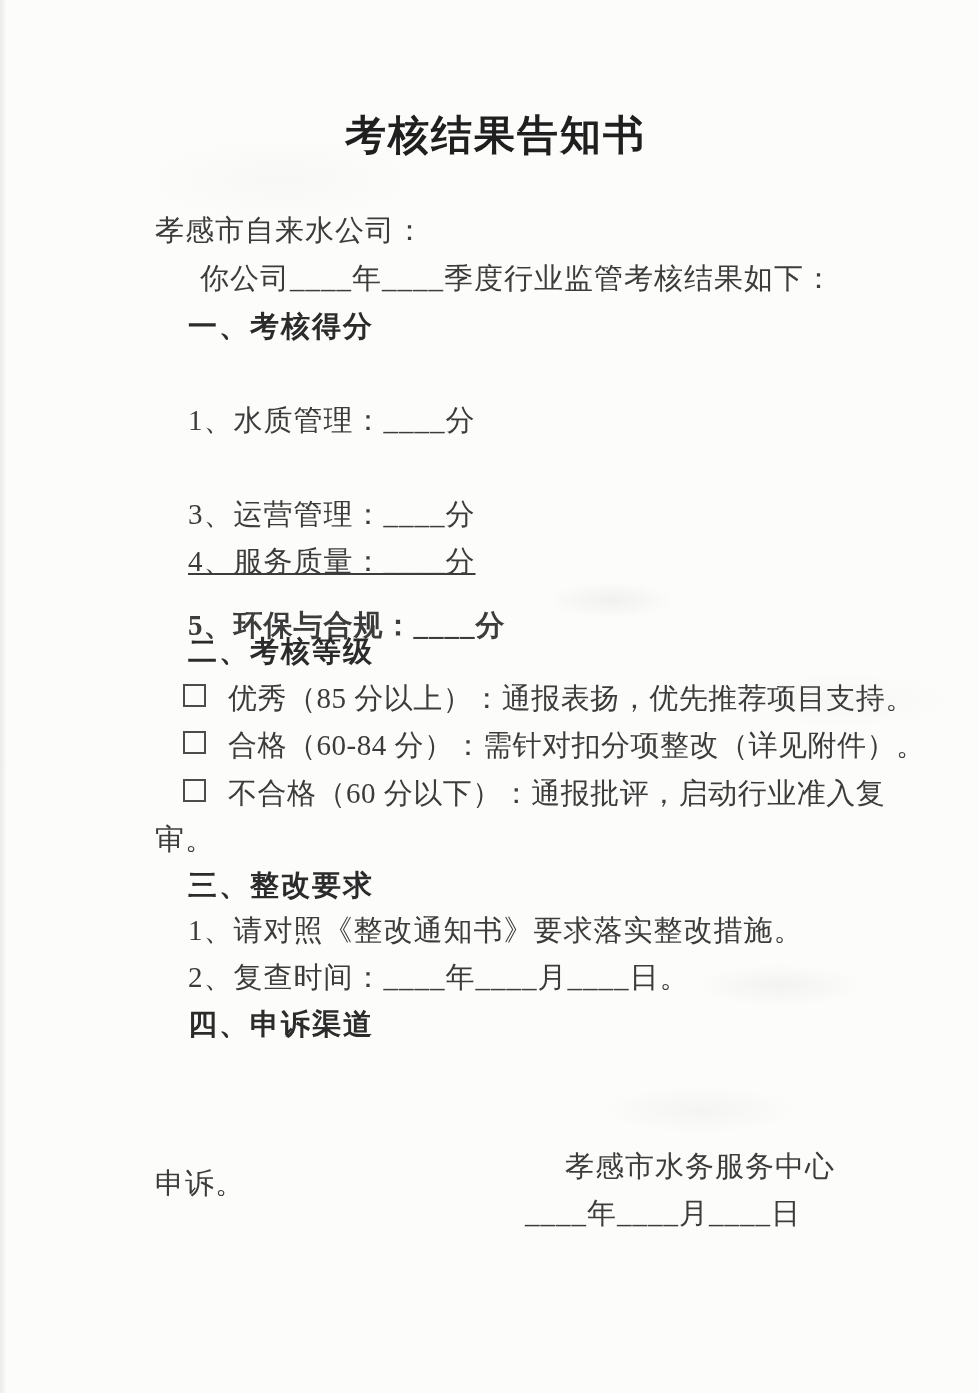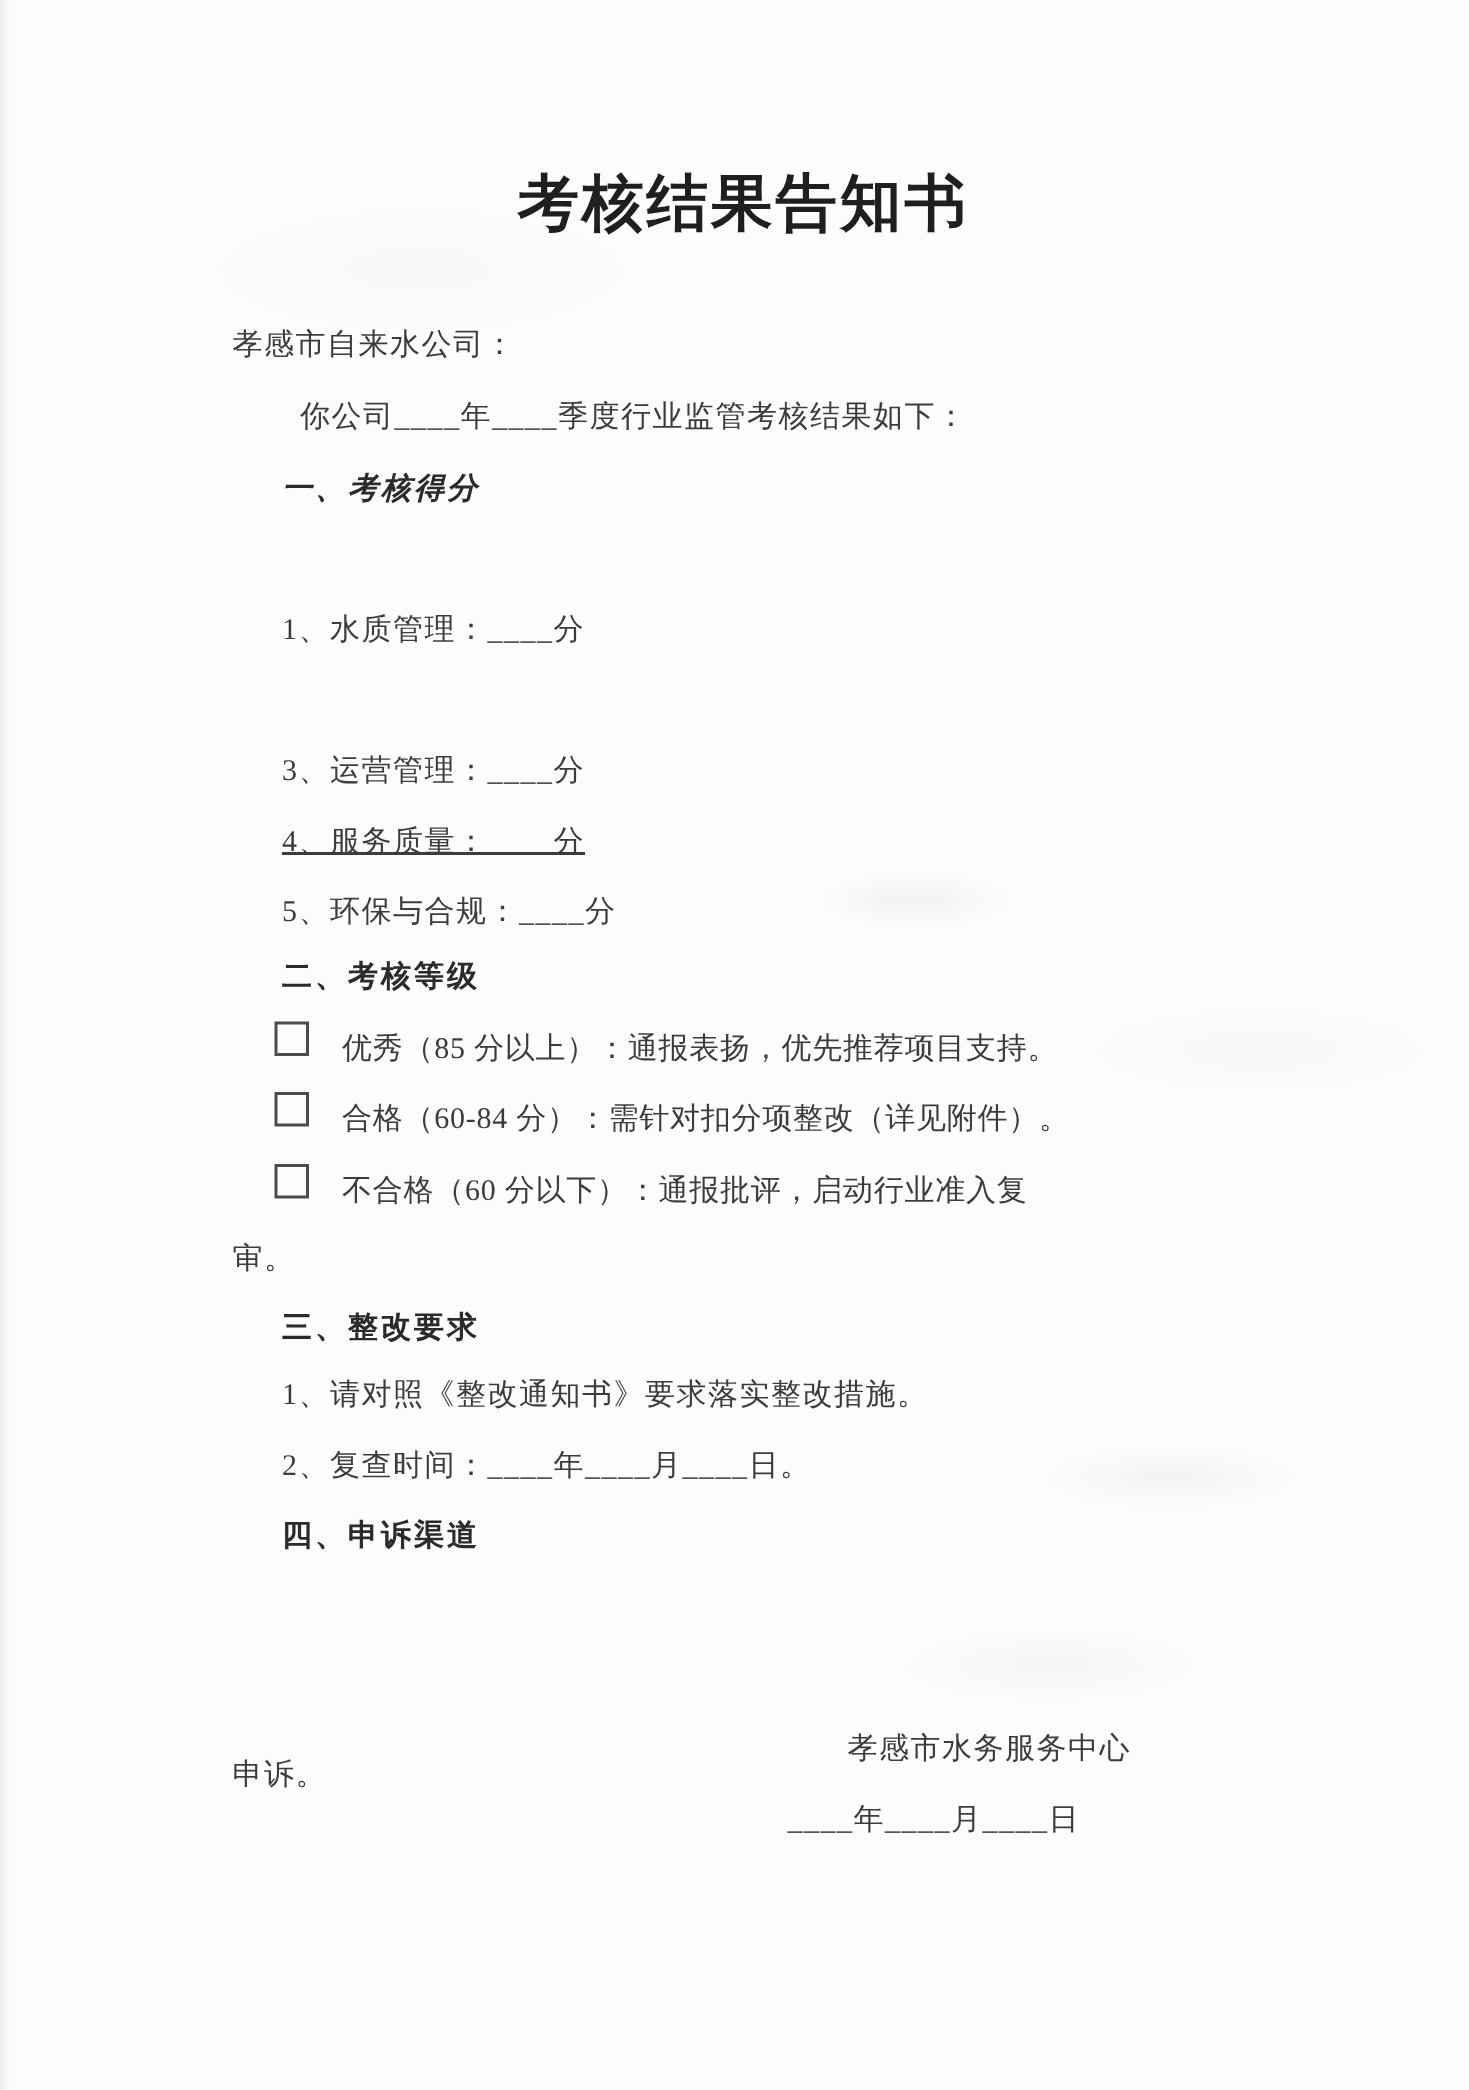--- a/index.html
+++ b/index.html
@@ -19,21 +19,21 @@
       radial-gradient(ellipse 120px 30px at 780px 985px, rgba(190,190,185,0.15), rgba(190,190,185,0) 70%),
       radial-gradient(ellipse 140px 34px at 700px 1110px, rgba(190,190,185,0.12), rgba(190,190,185,0) 70%),
       radial-gradient(ellipse 200px 60px at 280px 180px, rgba(210,210,205,0.10), rgba(210,210,205,0) 70%),
       radial-gradient(ellipse 160px 40px at 840px 700px, rgba(200,200,195,0.10), rgba(200,200,195,0) 70%);
     overflow: hidden;
     font-family: "Liberation Serif", "DejaVu Serif", serif;
     color: #3a3a3a;
   }
   .line {
     position: absolute;
-    font-size: 20px;
+    font-size: 29px;
     line-height: 34px;
     letter-spacing: 1px;
     white-space: nowrap;
     color: #3c3c3c;
   }
   .doc-title {
     position: absolute;
     top: 108px;
     left: 0;
     right: 0;
@@ -66,27 +66,27 @@
 <body>
 
 <div class="paper">
 
   <div class="doc-title">考核结果告知书</div>
 
   <div class="line" style="top:213px; left:155px;">孝感市自来水公司：</div>
 
   <div class="line" style="top:261px; left:200px;">你公司____年____季度行业监管考核结果如下：</div>
 
-  <div class="line heading" style="top:309px; left:188px;font-style:italic;">一、考核得分</div>
+  <div class="line heading" style="top:309px; left:188px;">一、考核得分</div>
 
 
   <div class="line" style="top:403px; left:188px;">1、水质管理：____分</div>
   <div class="line" style="top:497px; left:188px;">3、运营管理：____分</div>
   <div class="line" style="top:544px; left:188px;text-decoration:underline;">4、服务质量：____分</div>
-  <div class="line" style="top:591px; left:188px;">5、环保与合规：____分</div>
+  <div class="line" style="top:608px; left:188px;font-weight:bold;">5、环保与合规：____分</div>
 
   <div class="line heading" style="top:634px; left:188px;">二、考核等级</div>
 
   <div class="line" style="top:681px; left:183px;">
     <span class="checkbox"></span><span class="opt-text">优秀（85 分以上）：通报表扬，优先推荐项目支持。</span>
   </div>
 
   <div class="line" style="top:728px; left:183px;">
     <span class="checkbox"></span><span class="opt-text">合格（60-84 分）：需针对扣分项整改（详见附件）。</span>
   </div>

